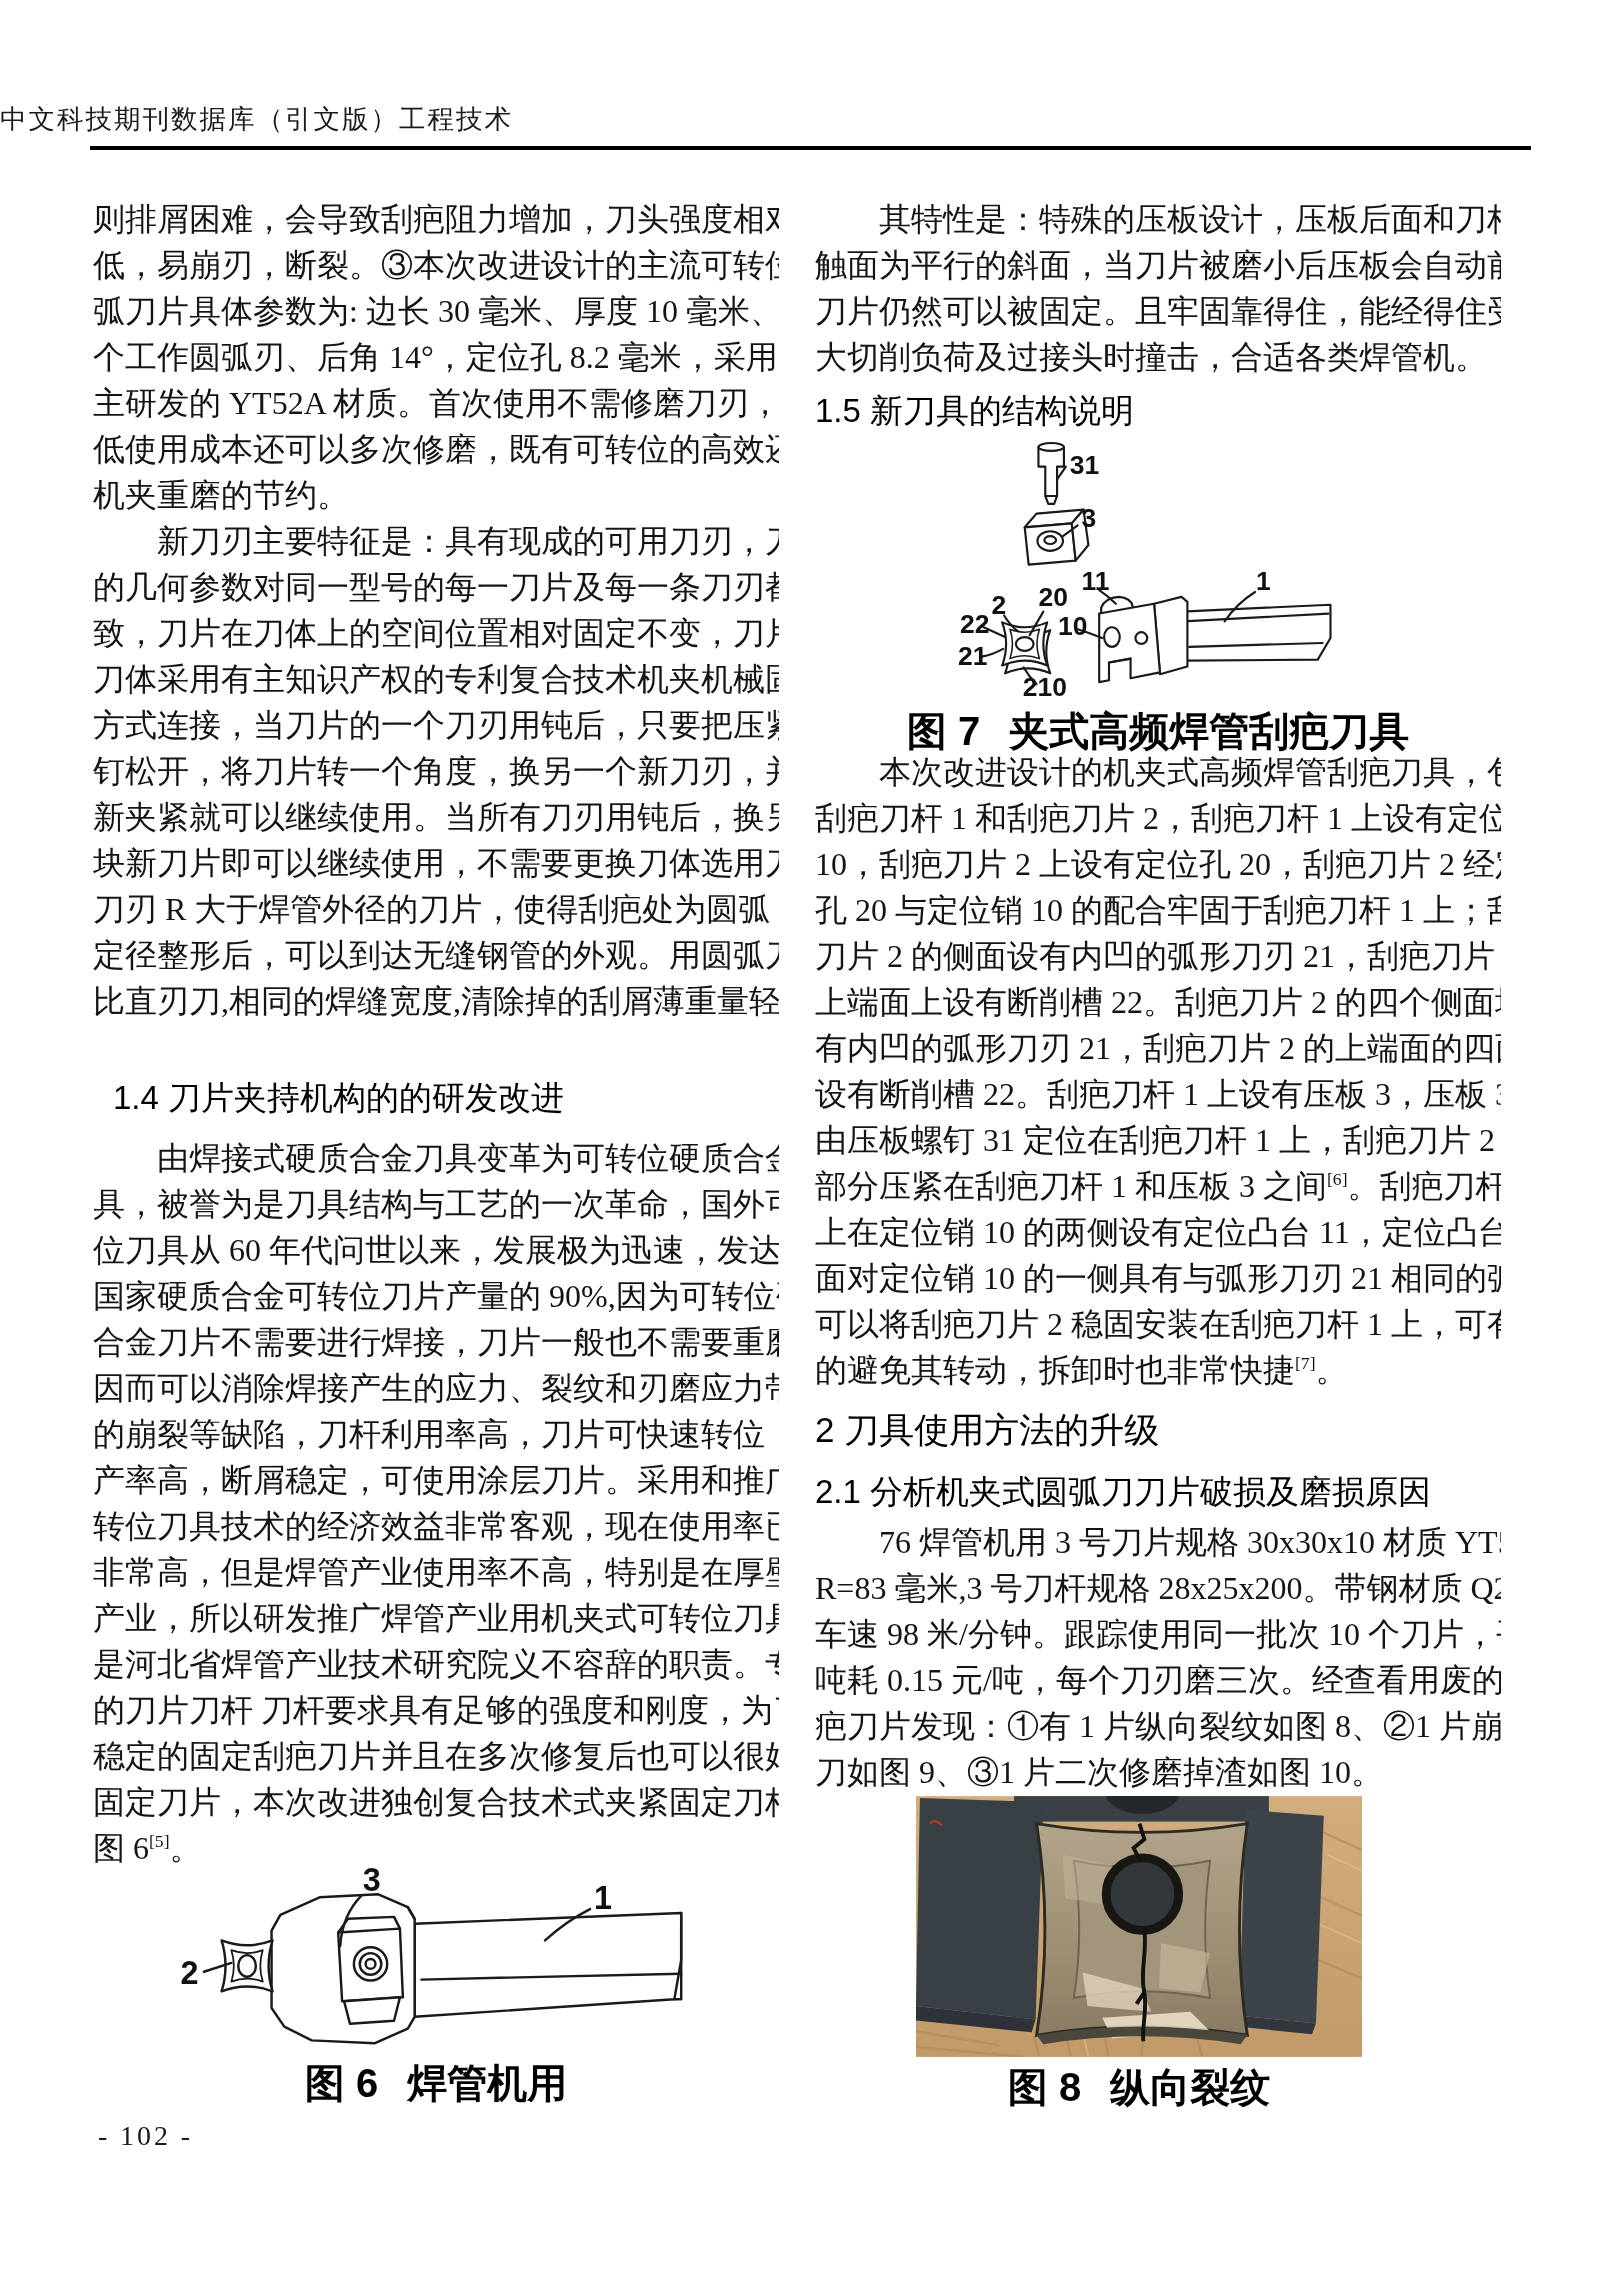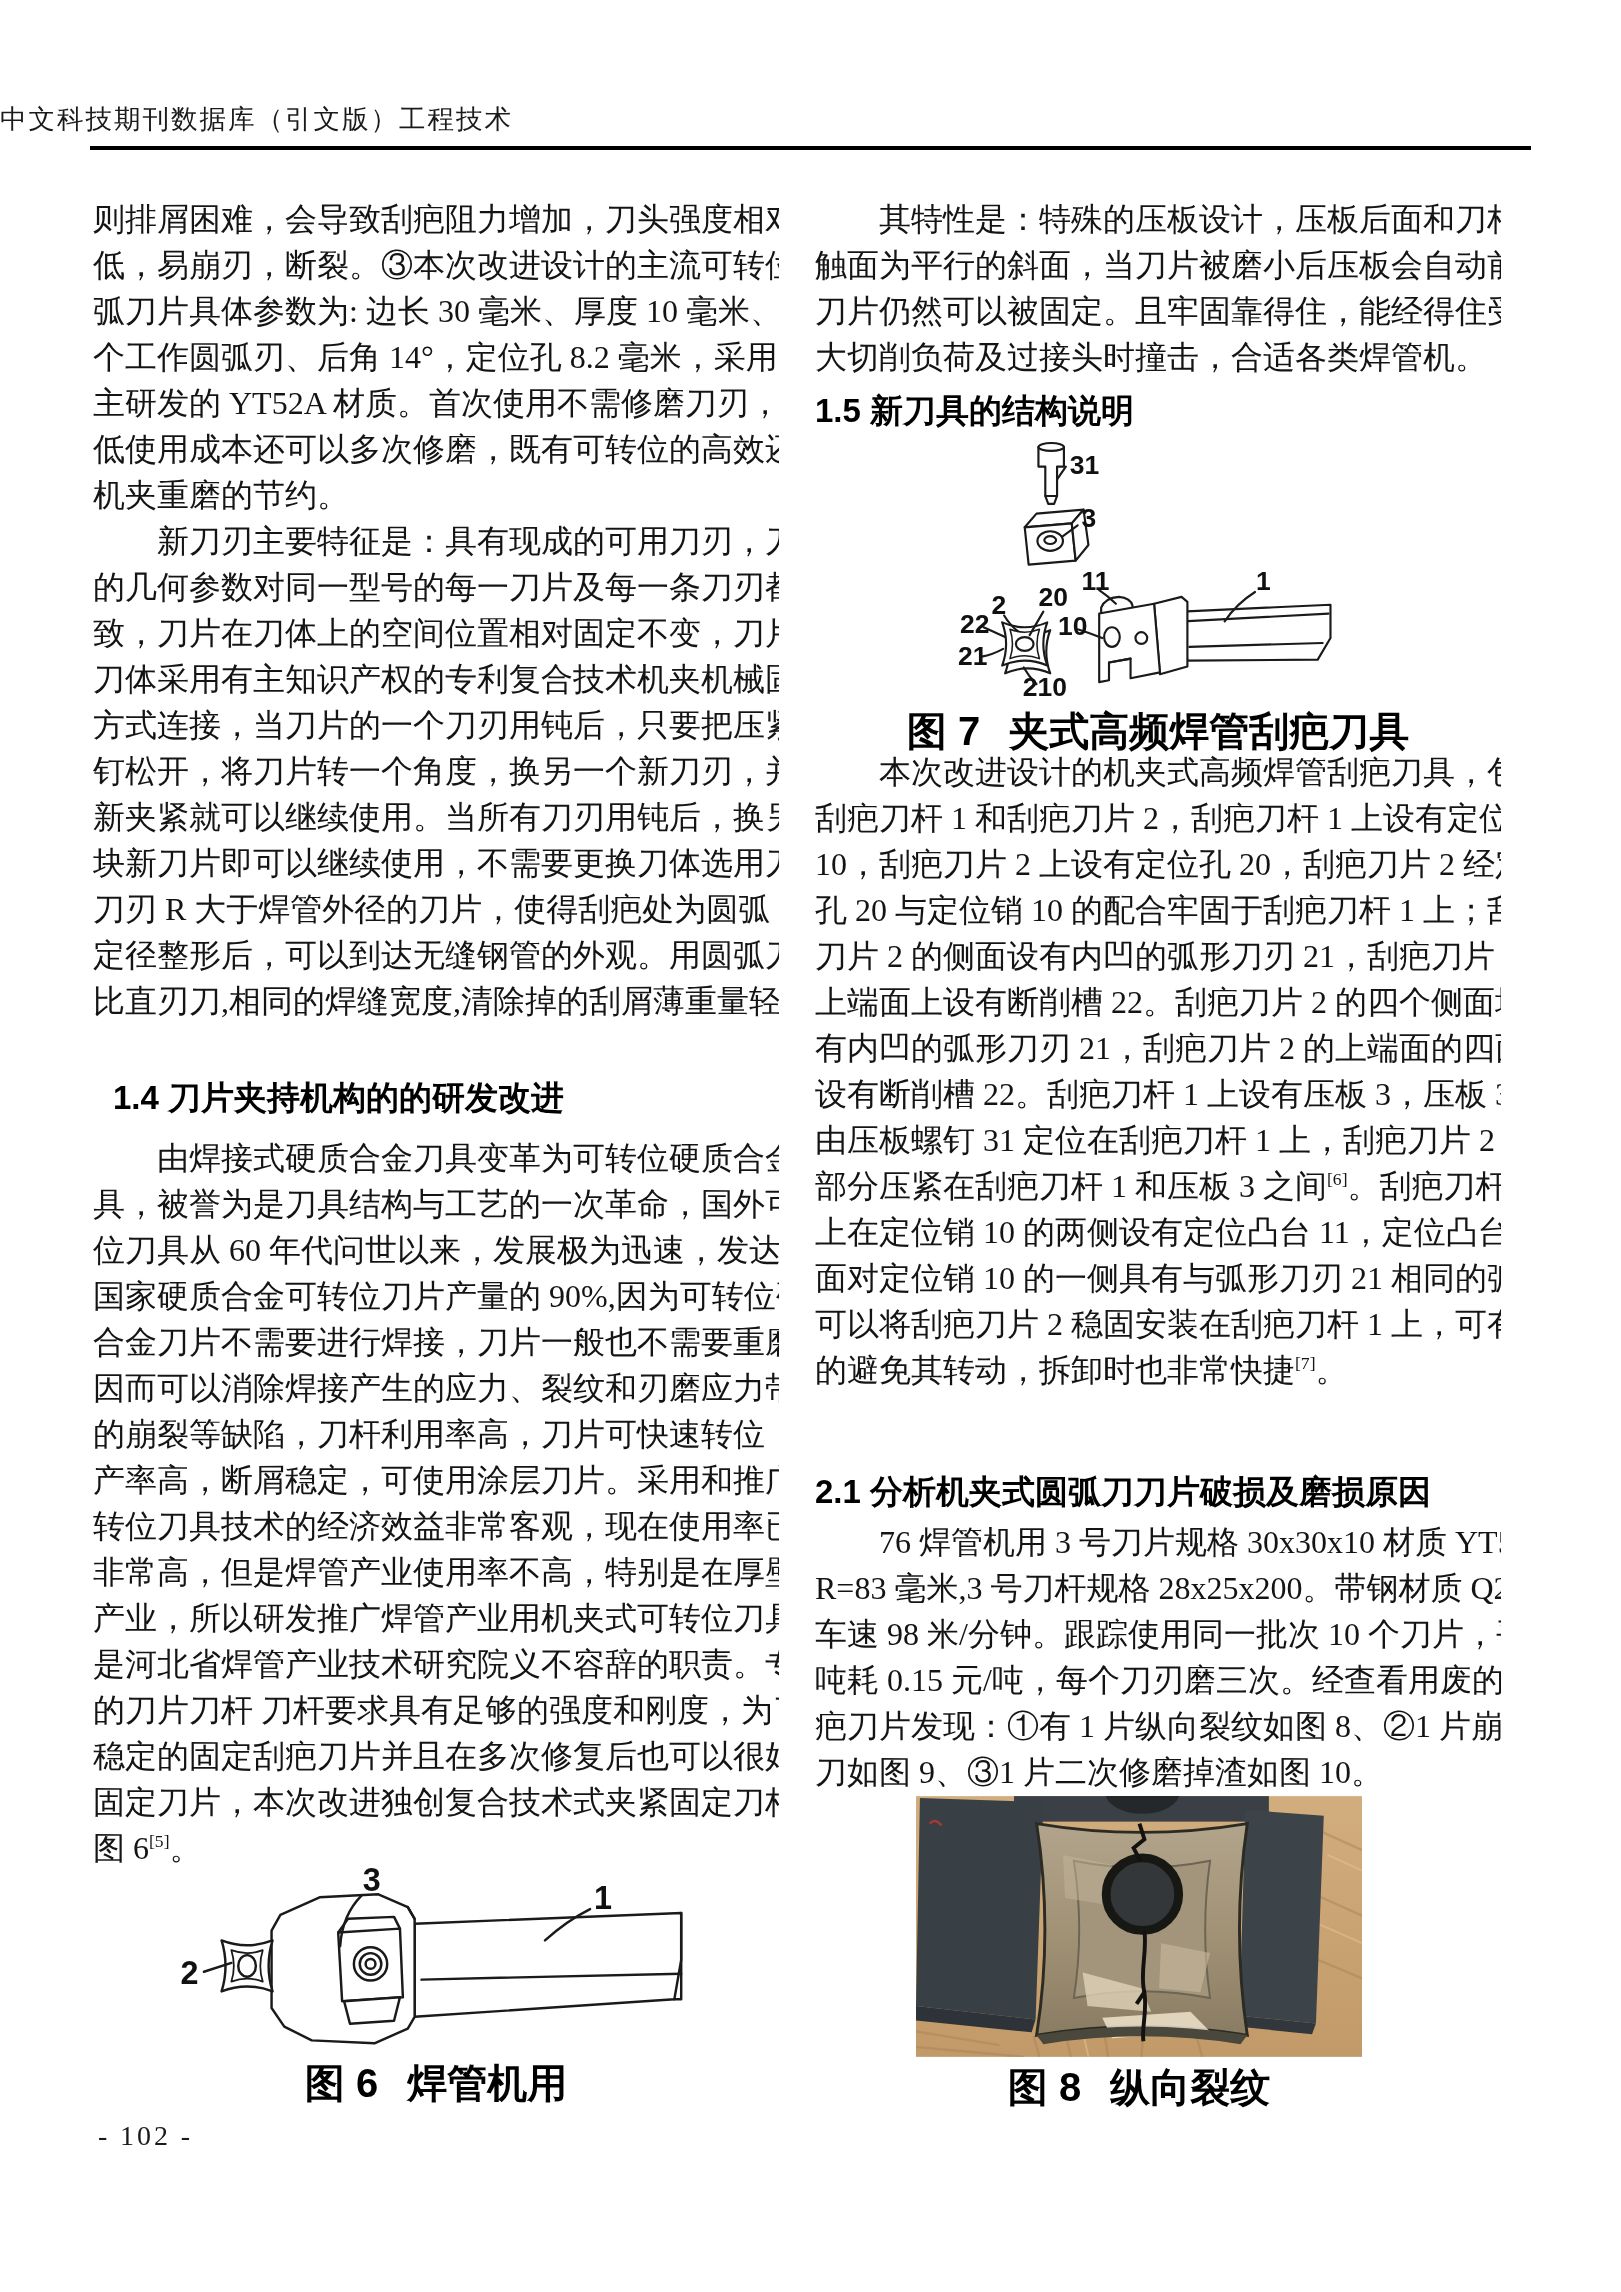--- a/index.html
+++ b/index.html
@@ -7,21 +7,21 @@
         font-family:"Liberation Serif","DejaVu Serif",serif;color:#141414;}
   .hdr{position:absolute;top:101px;left:0;width:1621px;text-align:left;
        font-size:26.5px;letter-spacing:2px;color:#1a1a1a;}
   .hrule{position:absolute;top:146px;left:90px;width:1441px;height:3.9px;background:#000;}
   .blk{position:absolute;width:686px;}
   .tline{height:46px;line-height:46px;font-size:32px;white-space:nowrap;overflow:hidden;
          text-align:justify;text-align-last:justify;}
   .tline.last{text-align-last:left;}
   .tline sup{font-size:0.55em;vertical-align:super;line-height:0;}
   .h-sub{position:absolute;font-family:"Liberation Sans","DejaVu Sans",sans-serif;
-         font-weight:bold;font-size:33px;line-height:46px;white-space:nowrap;color:#000;}
+         font-weight:normal;font-size:33px;line-height:46px;white-space:nowrap;color:#000;}
   .h-main{font-size:35px;}
   .cap{position:absolute;text-align:center;font-family:"Liberation Sans","DejaVu Sans",sans-serif;
        font-weight:bold;font-size:40px;color:#000;white-space:nowrap;}
   .cap .cap-title{margin-left:29px;}
   .figwrap{position:absolute;}
   .ftr{position:absolute;top:2120px;left:98px;font-size:28px;letter-spacing:2.9px;color:#1a1a1a;}
   svg text{font-family:"Liberation Sans","DejaVu Sans",sans-serif;font-weight:bold;fill:#111;}
 </style>
 </head>
 <body>
@@ -196,20 +196,21 @@
       <div class="tline">有内凹的弧形刀刃 21，刮疤刀片 2 的上端面的四面均</div>
       <div class="tline">设有断削槽 22。刮疤刀杆 1 上设有压板 3，压板 3 经</div>
       <div class="tline">由压板螺钉 31 定位在刮疤刀杆 1 上，刮疤刀片 2 的一</div>
       <div class="tline">部分压紧在刮疤刀杆 1 和压板 3 之间<sup>[6]</sup>。刮疤刀杆 1</div>
       <div class="tline">上在定位销 10 的两侧设有定位凸台 11，定位凸台 11</div>
       <div class="tline">面对定位销 10 的一侧具有与弧形刀刃 21 相同的弧度。</div>
       <div class="tline">可以将刮疤刀片 2 稳固安装在刮疤刀杆 1 上，可有效</div>
       <div class="tline last">的避免其转动，拆卸时也非常快捷<sup>[7]</sup>。</div>
     </div>
 
+  <div class="h-sub h-main" style="top:1407px;left:815px;">2 刀具使用方法的升级</div>
 
   <div class="h-sub" style="top:1469px;left:815px;">2.1 分析机夹式圆弧刀刀片破损及磨损原因</div>
 
   <div class="blk" style="top:1519px;left:815px;">
       <div class="tline">　　76 焊管机用 3 号刀片规格 30x30x10 材质 YT52A</div>
       <div class="tline">R=83 毫米,3 号刀杆规格 28x25x200。带钢材质 Q235B，</div>
       <div class="tline">车速 98 米/分钟。跟踪使用同一批次 10 个刀片，平均</div>
       <div class="tline">吨耗 0.15 元/吨，每个刀刃磨三次。经查看用废的刮</div>
       <div class="tline">疤刀片发现：①有 1 片纵向裂纹如图 8、②1 片崩刃打</div>
       <div class="tline last">刀如图 9、③1 片二次修磨掉渣如图 10。</div>

